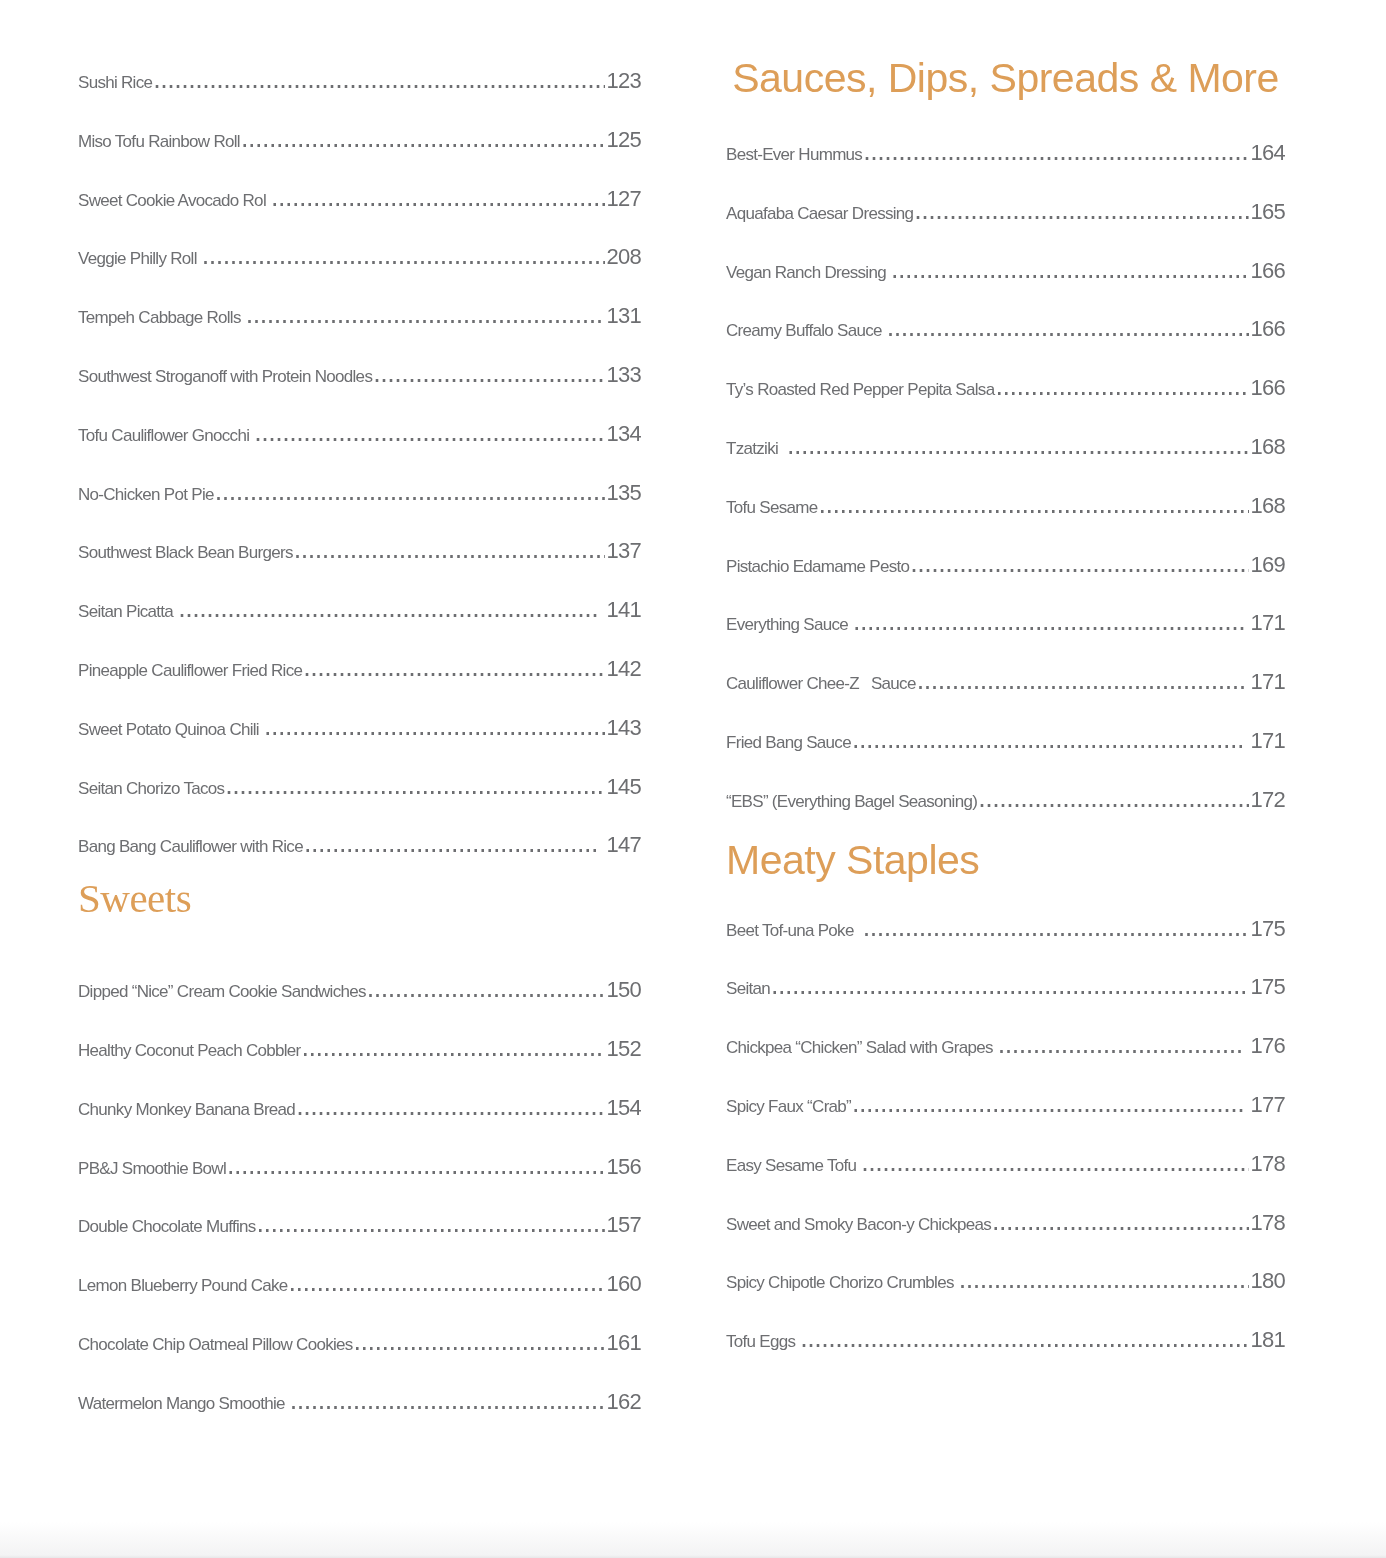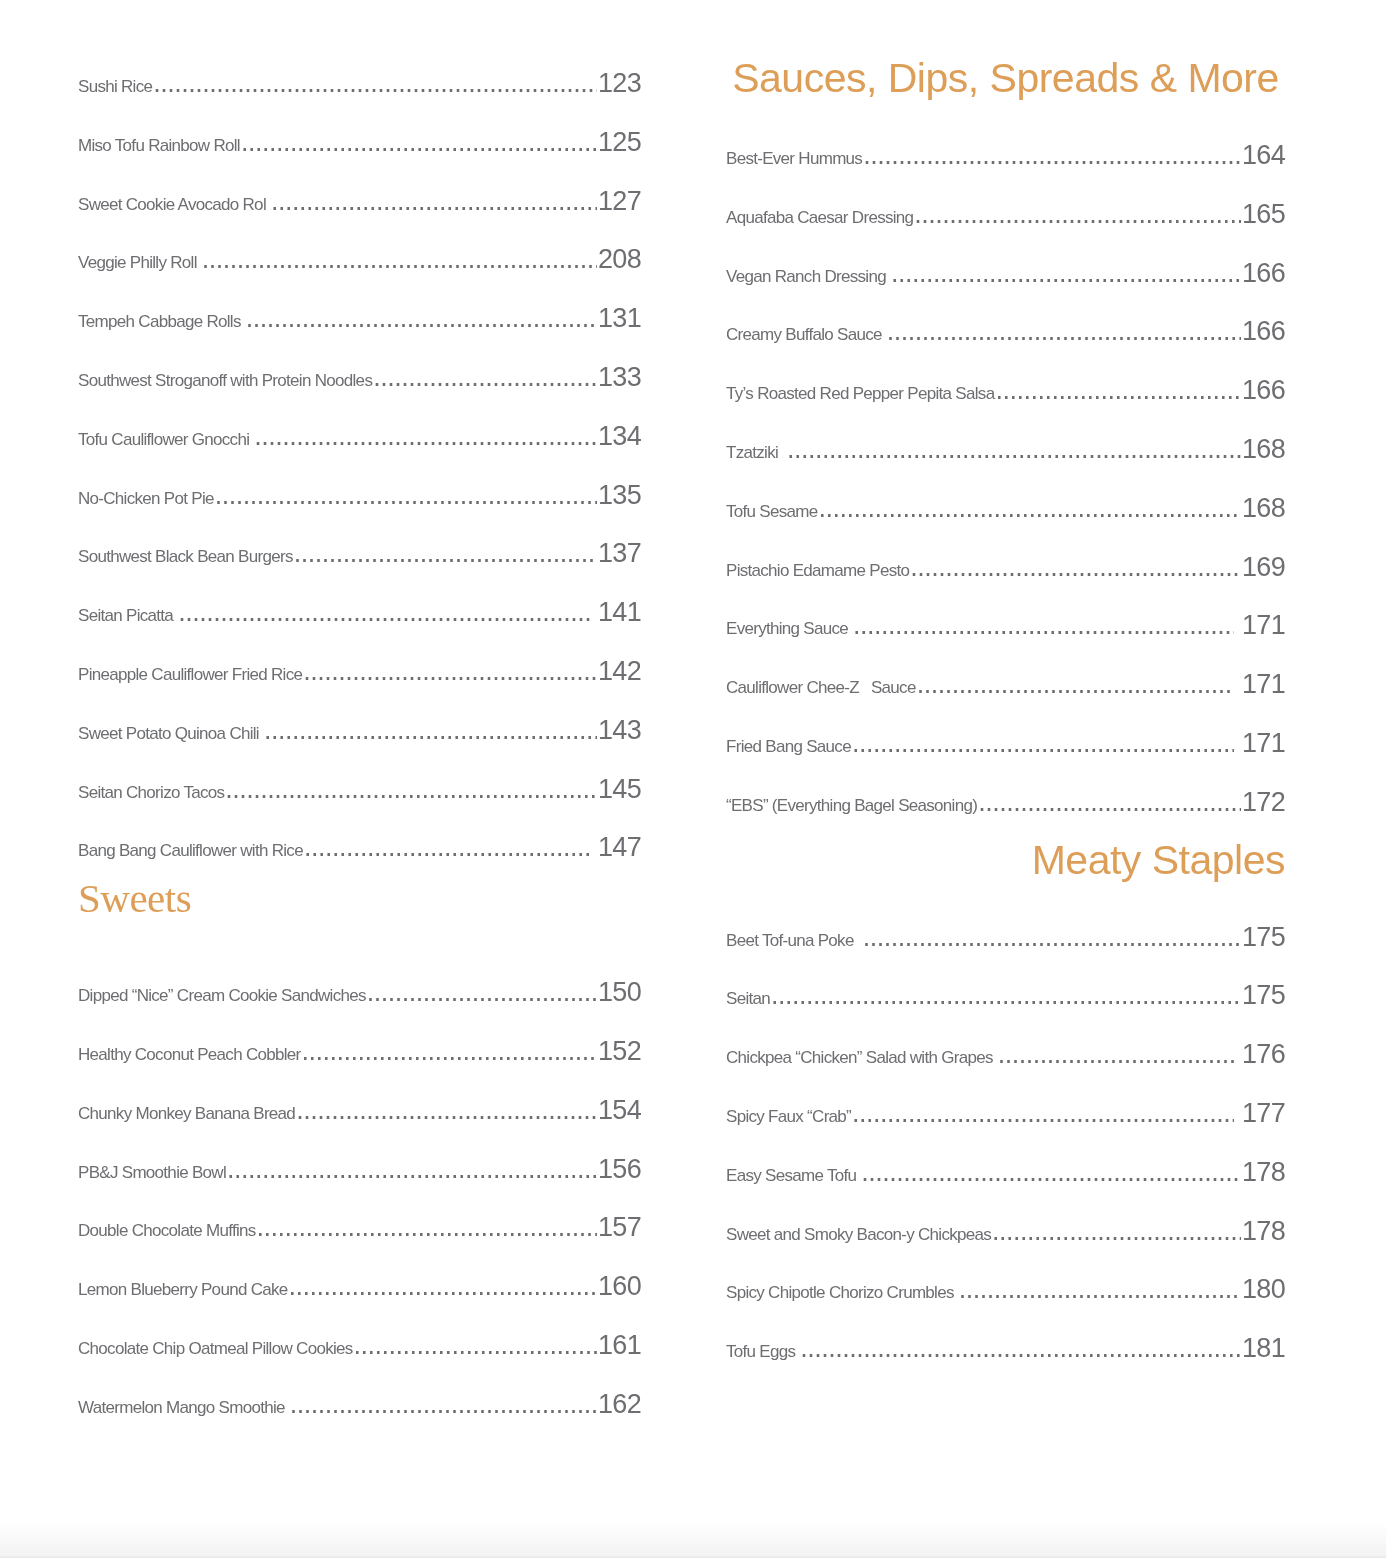--- a/index.html
+++ b/index.html
@@ -44,36 +44,36 @@
     margin:0 1px;
     font-size:27px;
     letter-spacing:-0.5px;
   }
   .toc-row .leader::after{
     content:"........................................................................................................................................";
   }
   .toc-row .pagenum{
     flex:0 0 auto;
     white-space:pre;
-    font-size:27px;
+    font-size:22px;
     letter-spacing:-0.7px;
     margin-top:12px;
   }
 
   h2.section-heading{
     color:var(--accent);
     font-size:41px;
     font-weight:normal;
     letter-spacing:-0.5px;
     line-height:56px;
     white-space:nowrap;
   }
   .col-left h2.section-heading{margin-top:7px;margin-bottom:23px;font-family:Liberation Serif, serif;}
   .col-right h2.section-heading.top{margin-top:50px;margin-bottom:0;text-align:center;}
-  .col-right h2.section-heading.mid{margin-top:14px;margin-bottom:6px;text-align:right;}
+  .col-right h2.section-heading.mid{margin-top:14px;}
   .col-right ul.after-top{margin-top:6px;}
 
   .page-bottom-shadow{
     position:absolute;
     left:0;right:0;bottom:0;
     height:36px;
     background:linear-gradient(to bottom, rgba(255,255,255,0) 0%, #f3f3f4 92%, #e7e7e9 100%);
     pointer-events:none;
   }
 </style>

